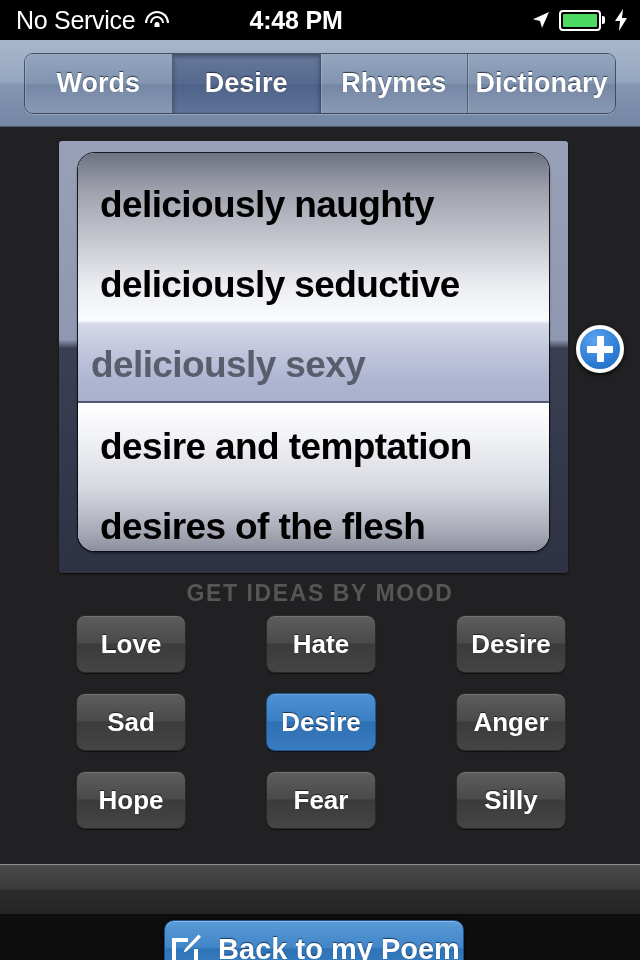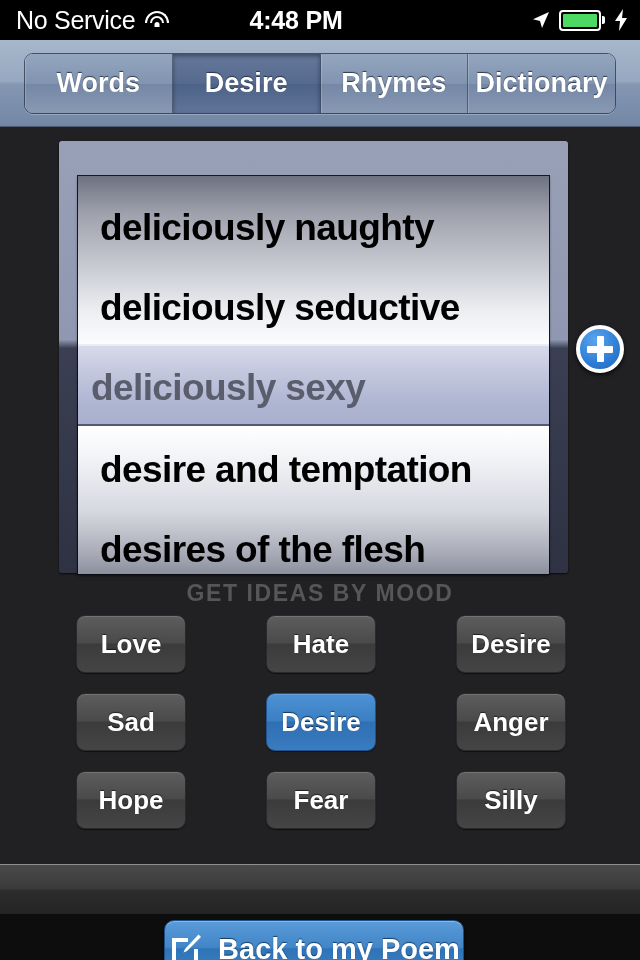--- a/index.html
+++ b/index.html
@@ -76,24 +76,23 @@
   
   #picker-frame {
     position:absolute; left:59px; top:141px; width:509px; height:432px;
     background:linear-gradient(to bottom,#97a0b6 0%,#8f98b0 46%,#3a3f53 48%,#2e3243 100%);
     border-radius:3px;
     box-shadow:0 1px 2px rgba(0,0,0,0.7);
     padding:12px 19px 22px 19px;
   }
   #picker {
     position:relative; width:100%; height:100%;
-    border-radius:0; overflow:hidden;
+    border-radius:17px; overflow:hidden;
     box-shadow:0 0 0 1px rgba(10,12,18,0.9), 0 2px 3px rgba(0,0,0,0.5);
     background:#fff;
-    margin-top:23px;
   }
   #picker-top {
     position:absolute; top:0; left:0; right:0; height:168px;
     background:linear-gradient(to bottom,#6e7180 0%,#9ea1ac 22%,#c6c8d0 52%,#eceef2 80%,#fbfcfe 100%);
   }
   #picker-sel {
     position:absolute; top:168px; left:0; right:0; height:82px;
     background:linear-gradient(to bottom,#d6daea 0%,#c2c7de 35%,#aeb5d1 75%,#a9b0cd 100%);
     border-top:2px solid #e9ecf3;
     border-bottom:2px solid #555a6e;

